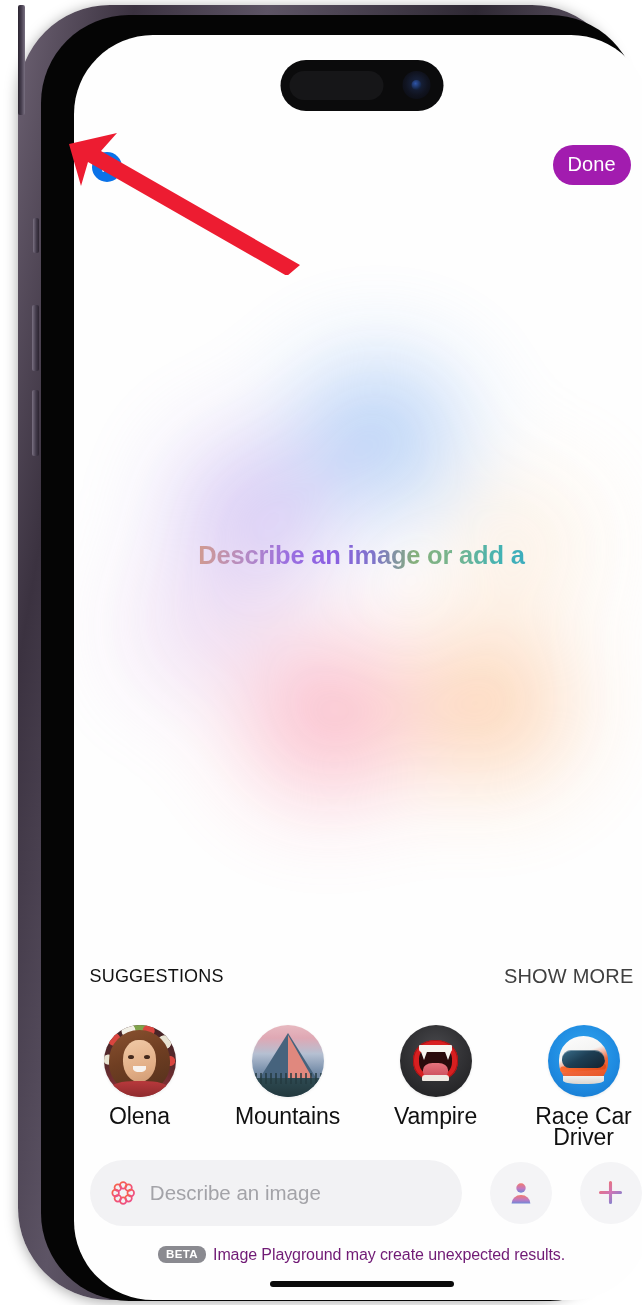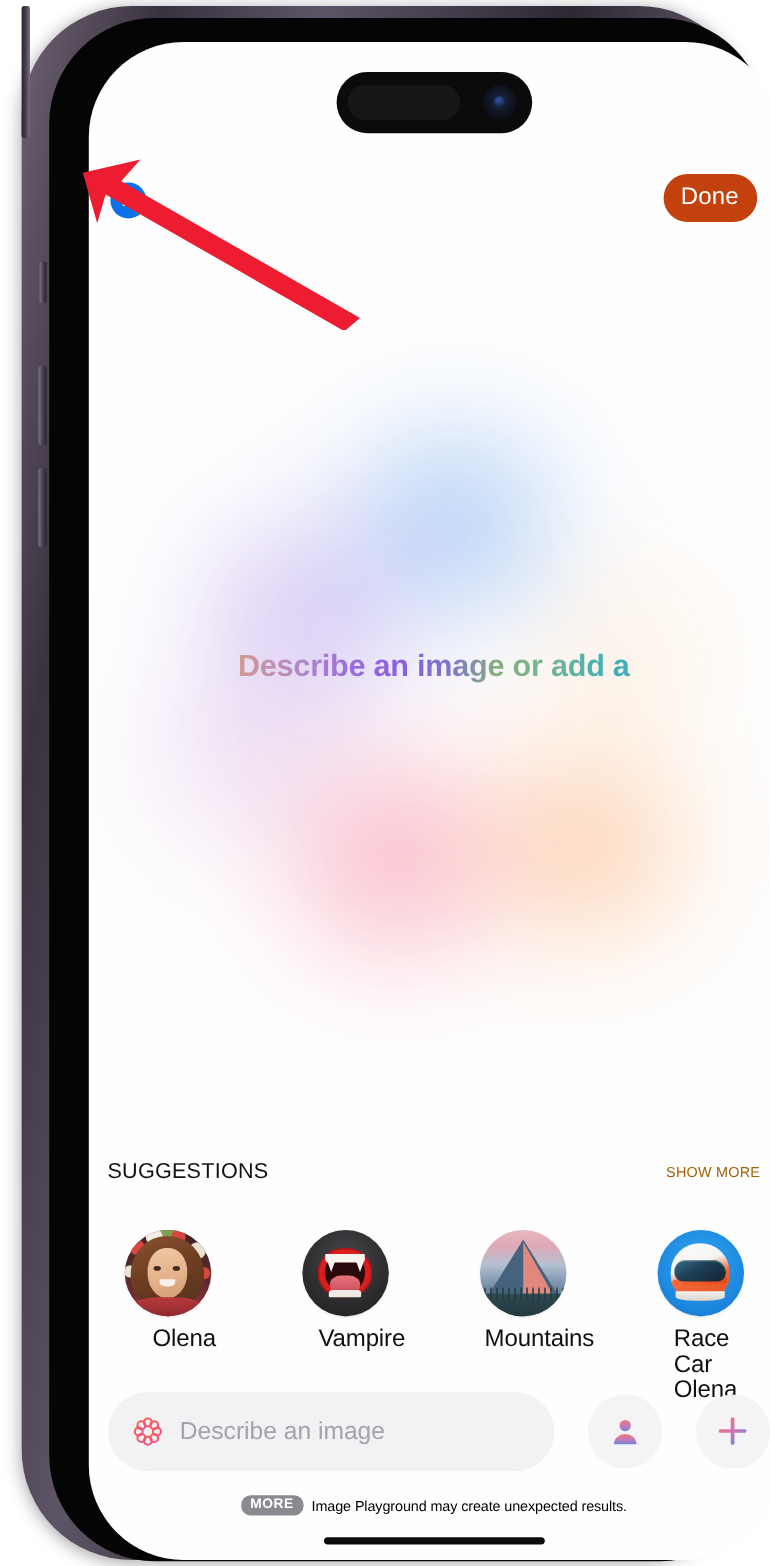--- a/index.html
+++ b/index.html
@@ -96,21 +96,21 @@
     width: 30px; height: 30px; border-radius: 50%;
     background: #0a72e8;
     display: flex; align-items: center; justify-content: center;
     cursor: pointer; border: none;
   }
   #close-button svg { display: block; }
 
   #done-button {
     position: absolute; right: 19px; top: 110px;
     width: 78px; height: 40px; border-radius: 20px;
-    background: #c2410c;
+    background: #a21caf;
     display: flex; align-items: center; justify-content: center;
     color: #ffffff; font-size: 20px; letter-spacing: 0.1px;
     cursor: pointer; border: none;
   }
 
   
   #center-prompt {
     position: absolute; left: 48px; top: 490px;
     width: 480px; text-align: center;
     font-size: 25.5px; font-weight: bold; line-height: 34px;
@@ -137,42 +137,42 @@
   
   #suggestions-header {
     position: absolute; left: 16px; top: 929px;
     width: 544px; height: 26px;
     display: flex; align-items: center; justify-content: space-between;
   }
   #suggestions-title {
     font-size: 18px; color: #121212; letter-spacing: 0.2px;
   }
   #show-more-button {
-    font-size: 12px; color: #a16207; letter-spacing: 0.2px;
+    font-size: 20px; color: #404040; letter-spacing: 0.2px;
     cursor: pointer; background: none; border: none;
     font-family: "Liberation Sans", sans-serif;
   }
 
   #suggestion-list {
     position: absolute; left: 16px; top: 990px;
     width: 544px; height: 130px;
     display: flex; justify-content: space-between;
   }
   .suggestion-item {
     width: 100px; display: flex; flex-direction: column;
     align-items: center; cursor: pointer;
   }
   .suggestion-thumb {
     width: 72px; height: 72px; border-radius: 50%;
     overflow: hidden; position: relative; flex: none;
     box-shadow: 0 1px 3px rgba(0,0,0,0.08);
   }
   .suggestion-label {
-    margin-top: 9px; font-size: 20px; color: #101010;
-    line-height: 21px; letter-spacing: -0.1px; margin-left: 28px;
+    margin-top: 9px; font-size: 23px; color: #101010;
+    text-align: center; line-height: 21px; letter-spacing: -0.1px;
   }
 
   
   #thumb-olena { background: radial-gradient(circle at 50% 120%, #b6434a 0%, #8d3237 30%, #5b2a2d 60%, #3d2224 100%); }
   #thumb-olena .o-floral { position: absolute; inset: 0;
     background:
       radial-gradient(circle at 14% 20%, #d9453f 0 7%, transparent 8%),
       radial-gradient(circle at 34% 8%,  #f2f0e6 0 8%, transparent 9%),
       radial-gradient(circle at 62% 8%,  #d9453f 0 7%, transparent 8%),
       radial-gradient(circle at 84% 24%, #e8e3d2 0 8%, transparent 9%),
@@ -274,21 +274,21 @@
   #beta-row {
     position: absolute; left: 16px; top: 1208px;
     width: 544px; height: 24px;
     display: flex; align-items: center; justify-content: center; gap: 7px;
   }
   #beta-badge {
     background: #8a8a90; color: #ffffff;
     font-size: 11.5px; font-weight: bold; letter-spacing: 0.4px;
     padding: 2px 8px 3px; border-radius: 8px;
   }
-  #beta-text { font-size: 12px; color: #000000; letter-spacing: -0.1px; }
+  #beta-text { font-size: 16px; color: #701a75; letter-spacing: -0.1px; }
 
   #home-indicator {
     position: absolute; left: 50%; transform: translateX(-50%);
     bottom: 13px; width: 184px; height: 6px; border-radius: 3px;
     background: #0b0b0b;
   }
 
   
   #annotation-arrow {
     position: absolute; left: 55px; top: 130px;
@@ -349,50 +349,50 @@
             <div class="o-eye-l"></div>
               <div class="o-eye-r"></div>
               <div class="o-smile"></div>
             <div class="o-shirt"></div>
           </div>
           <span class="suggestion-label">Olena</span>
         </div>
 
 
         <div class="suggestion-item">
+          <div class="suggestion-thumb" id="thumb-mountains">
+            <div class="m-peak"></div>
+            <div class="m-peak-lit"></div>
+            <div class="m-fore"></div>
+            <div class="m-trees"></div>
+          </div>
+          <span class="suggestion-label">Mountains</span>
+        </div>
+
+        <div class="suggestion-item">
           <div class="suggestion-thumb" id="thumb-vampire">
             <div class="v-mouth"></div>
               <div class="v-inner"></div>
               <div class="v-tongue"></div>
             <div class="v-teeth-top"></div>
               <div class="v-fang-l"></div>
               <div class="v-fang-r"></div>
             <div class="v-teeth-bot"></div>
           </div>
           <span class="suggestion-label">Vampire</span>
         </div>
 
         <div class="suggestion-item">
-          <div class="suggestion-thumb" id="thumb-mountains">
-            <div class="m-peak"></div>
-            <div class="m-peak-lit"></div>
-            <div class="m-fore"></div>
-            <div class="m-trees"></div>
-          </div>
-          <span class="suggestion-label">Mountains</span>
-        </div>
-
-        <div class="suggestion-item">
           <div class="suggestion-thumb" id="thumb-racecar">
             <div class="r-helmet"></div>
               <div class="r-stripe"></div>
             <div class="r-visor"></div>
               <div class="r-chin"></div>
           </div>
-          <span class="suggestion-label">Race Car Olena</span>
+          <span class="suggestion-label">Race Car Driver</span>
         </div>
       </div>
 
       <div id="input-row">
         <div id="describe-field">
           <svg width="30" height="30" viewBox="0 0 40 40">
             <defs>
               <linearGradient id="ai-grad" x1="0" y1="0" x2="1" y2="1">
                 <stop offset="0%" stop-color="#f8683c"></stop>
                 <stop offset="45%" stop-color="#f3556a"></stop>
@@ -435,21 +435,21 @@
                 <stop offset="50%" stop-color="#cf74b4"></stop>
                 <stop offset="100%" stop-color="#6e86d6"></stop>
               </linearGradient>
             </defs>
             <path d="M13.5 3.5 V23.5 M3.5 13.5 H23.5" stroke="url(#plus-grad)" stroke-width="3.1" stroke-linecap="round"></path>
           </svg>
         </button>
       </div>
 
       <div id="beta-row">
-        <span id="beta-badge">MORE</span>
+        <span id="beta-badge">BETA</span>
         <span id="beta-text">Image Playground may create unexpected results.</span>
       </div>
 
       <div id="home-indicator"></div>
     </div>
   </div>
 </div>
 
 <svg id="annotation-arrow" viewBox="0 0 260 145">
   <path d="M14 14 L62 3 L46 21 L245 135 L232 146 L33 32 L26 56 Z" fill="#ed1c31"></path>

